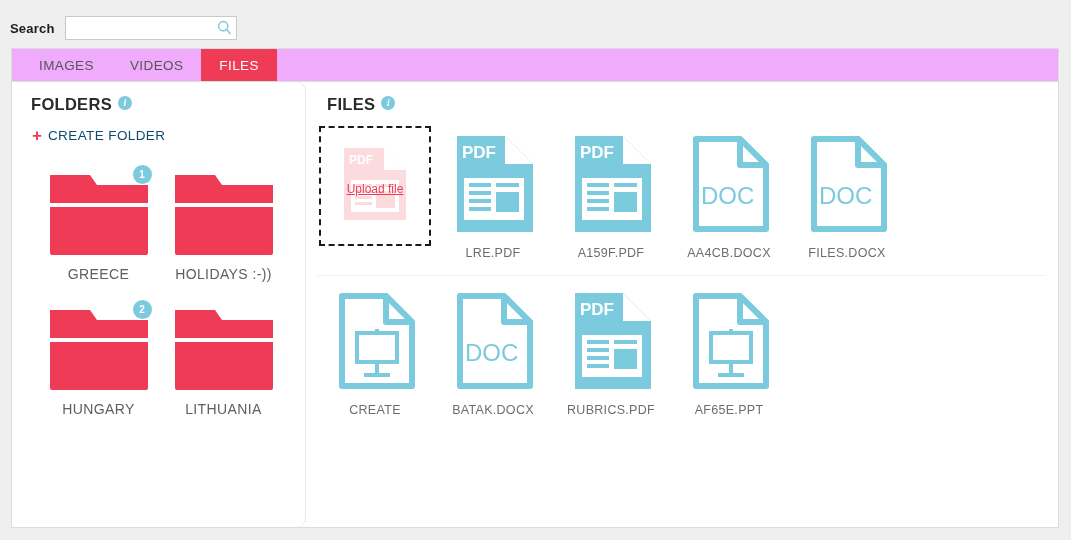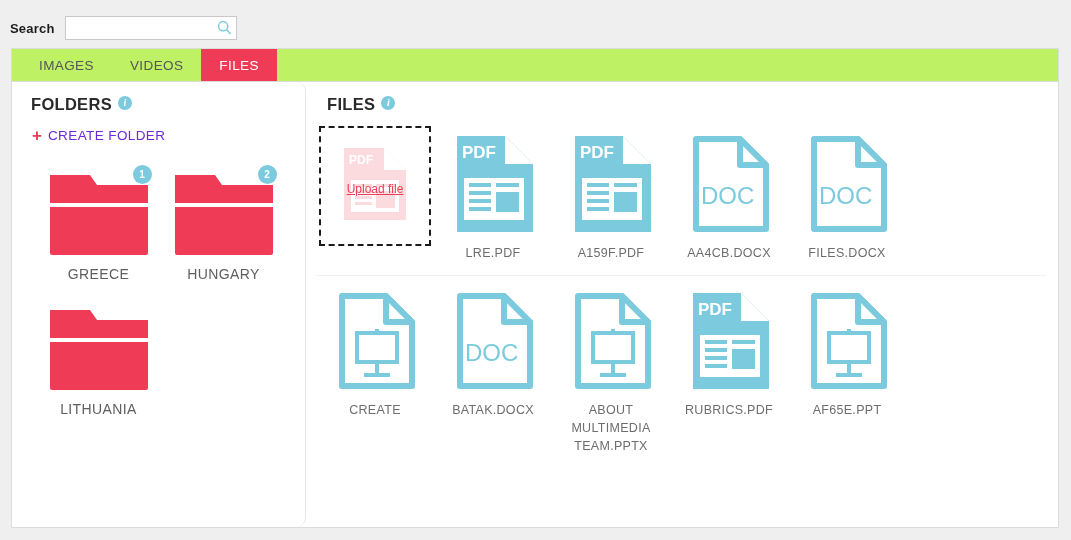--- a/index.html
+++ b/index.html
@@ -58,21 +58,21 @@
     height: 15px;
   }
 
   
   .tabbar {
     position: absolute;
     left: 11px;
     top: 48px;
     width: 1048px;
     height: 33px;
-    background: #bef264;
+    background: #f0abfc;
     border: 1px solid #dcdcdc;
     border-bottom: none;
     box-sizing: border-box;
   }
   .tabs {
     display: flex;
     height: 100%;
     align-items: stretch;
     padding-left: 9px;
   }
@@ -161,21 +161,21 @@
     cursor: pointer;
   }
   .plus {
     color: #ef3b55;
     font-size: 17px;
     font-weight: bold;
     line-height: 1;
   }
   .create-folder-label {
     font-size: 13.5px;
-    color: #6d28d9;
+    color: #0c4a6e;
     letter-spacing: .4px;
   }
   .folder-grid {
     position: absolute;
     left: 24px;
     top: 87px;
     width: 250px;
     display: flex;
     flex-wrap: wrap;
     gap: 0px;
@@ -360,20 +360,29 @@
           <div class="folder-icon-wrap">
             <span class="folder-badge">1</span>
             <svg width="98" height="88" viewBox="0 0 98 88">
               <path d="M0 6 L40 6 L47 16 L98 16 L98 34 L0 34 Z" fill="#ef3b55"></path>
               <path d="M0 38 L98 38 L98 84 Q98 86 96 86 L2 86 Q0 86 0 84 Z" fill="#ef3b55"></path>
             </svg>
           </div>
           <span class="folder-name">GREECE</span>
         </div>
 
+        <div class="folder-cell">
+          <div class="folder-icon-wrap">
+            <svg width="98" height="88" viewBox="0 0 98 88">
+              <path d="M0 6 L40 6 L47 16 L98 16 L98 34 L0 34 Z" fill="#ef3b55"></path>
+              <path d="M0 38 L98 38 L98 84 Q98 86 96 86 L2 86 Q0 86 0 84 Z" fill="#ef3b55"></path>
+            </svg>
+          </div>
+          <span class="folder-name">HOLIDAYS :-))</span>
+        </div>
 
         <div class="folder-cell">
           <div class="folder-icon-wrap">
             <span class="folder-badge">2</span>
             <svg width="98" height="88" viewBox="0 0 98 88">
               <path d="M0 6 L40 6 L47 16 L98 16 L98 34 L0 34 Z" fill="#ef3b55"></path>
               <path d="M0 38 L98 38 L98 84 Q98 86 96 86 L2 86 Q0 86 0 84 Z" fill="#ef3b55"></path>
             </svg>
           </div>
           <span class="folder-name">HUNGARY</span>
@@ -502,33 +511,20 @@
             <div class="file-icon-box">
               <svg width="80" height="96" viewBox="0 0 80 96">
                 <path d="M7 3 L51 3 L77 29 L77 93 L7 93 Z" fill="#ffffff" stroke="#7ccadd" stroke-width="6" stroke-linejoin="round"></path>
                 <path d="M51 3 L77 29 L51 29 Z" fill="#ffffff" stroke="#7ccadd" stroke-width="6" stroke-linejoin="round"></path>
                 <text x="12" y="68" font-family="Liberation Sans, sans-serif" font-size="24" fill="#7ccadd">DOC</text>
               </svg>
             </div>
             <span class="file-name">BATAK.DOCX</span>
           </div>
 
-          <div class="file-cell">
-            <div class="file-icon-box">
-              <svg width="80" height="96" viewBox="0 0 80 96">
-                <path d="M7 3 L51 3 L77 29 L77 93 L7 93 Z" fill="#ffffff" stroke="#7ccadd" stroke-width="6" stroke-linejoin="round"></path>
-                <path d="M51 3 L77 29 L51 29 Z" fill="#ffffff" stroke="#7ccadd" stroke-width="6" stroke-linejoin="round"></path>
-                <rect x="22" y="40" width="40" height="29" fill="#ffffff" stroke="#7ccadd" stroke-width="4"></rect>
-                <line x1="42" y1="69" x2="42" y2="80" stroke="#7ccadd" stroke-width="4"></line>
-                <line x1="29" y1="82" x2="55" y2="82" stroke="#7ccadd" stroke-width="4"></line>
-                <line x1="42" y1="36" x2="42" y2="41" stroke="#7ccadd" stroke-width="4"></line>
-              </svg>
-            </div>
-            <span class="file-name">ABOUT MULTIMEDIA TEAM.PPTX</span>
-          </div>
 
           <div class="file-cell">
             <div class="file-icon-box">
               <svg width="80" height="96" viewBox="0 0 80 96">
                 <path d="M4 0 L52 0 L80 28 L80 96 L4 96 Z" fill="#7ccadd"></path>
                 <path d="M52 0 L80 28 L52 28 Z" fill="#ffffff"></path>
                 <text x="9" y="22" font-family="Liberation Sans, sans-serif" font-size="17" font-weight="bold" fill="#ffffff">PDF</text>
                 <rect x="11" y="42" width="60" height="42" fill="#ffffff"></rect>
                 <rect x="16" y="47" width="22" height="4" fill="#7ccadd"></rect>
                 <rect x="16" y="55" width="22" height="4" fill="#7ccadd"></rect>

